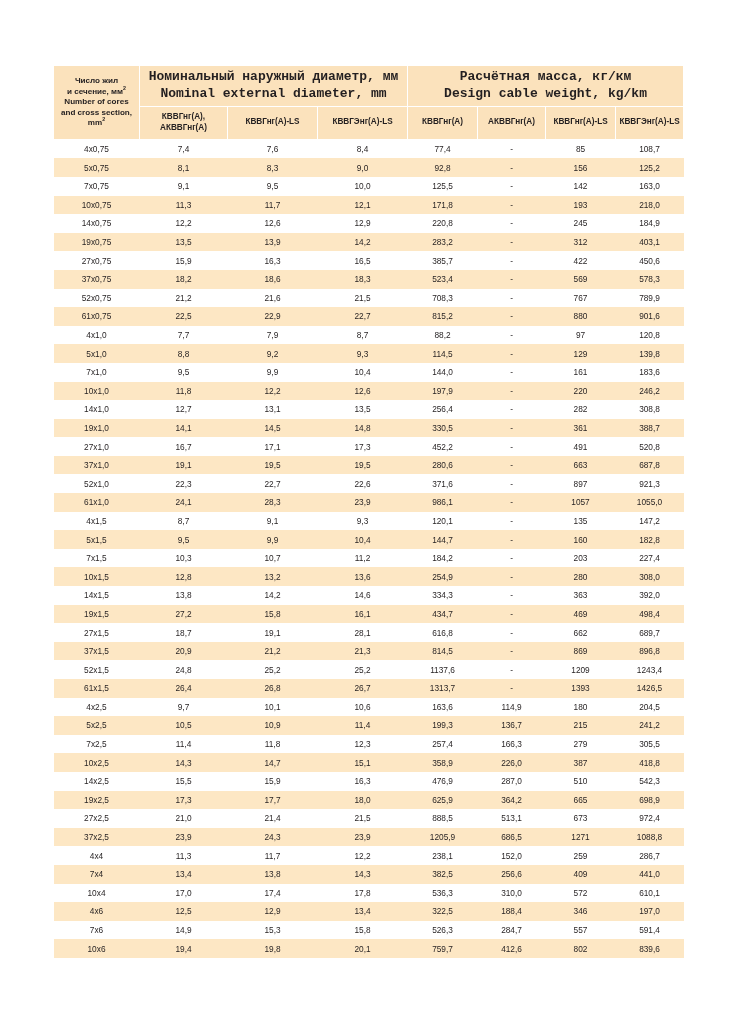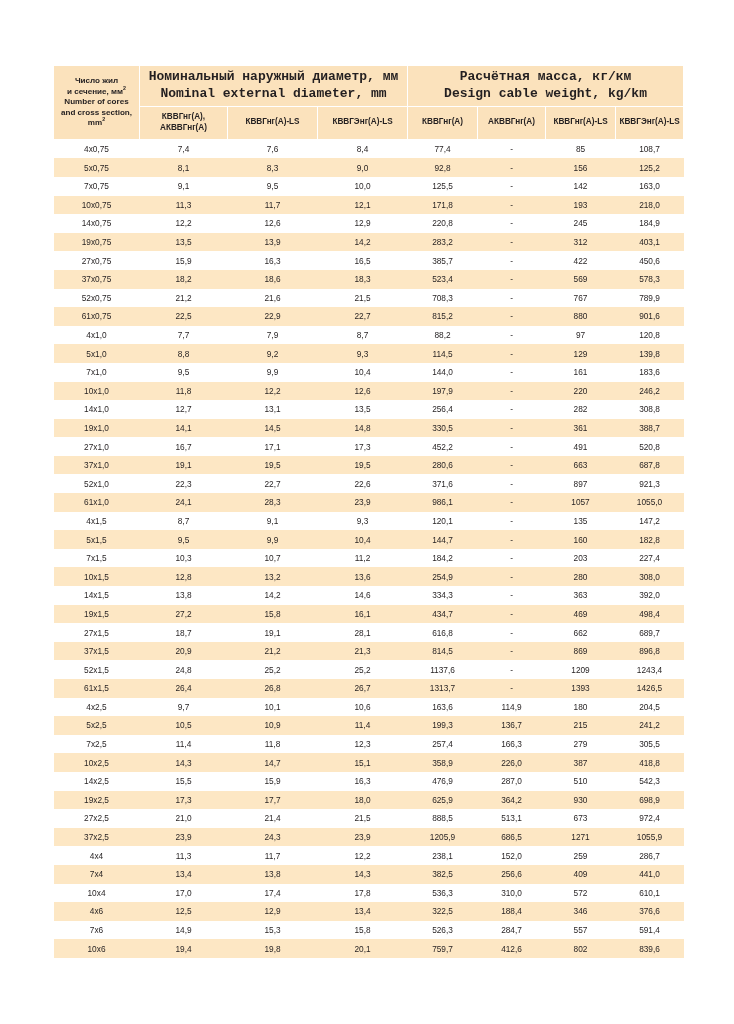--- a/index.html
+++ b/index.html
@@ -501,42 +501,42 @@
             <td>510</td>
             <td>542,3</td>
           </tr>
           <tr class="even">
             <td>19х2,5</td>
             <td>17,3</td>
             <td>17,7</td>
             <td>18,0</td>
             <td>625,9</td>
             <td>364,2</td>
-            <td>930</td>
+            <td>665</td>
             <td>698,9</td>
           </tr>
           <tr class="odd">
             <td>27х2,5</td>
             <td>21,0</td>
             <td>21,4</td>
             <td>21,5</td>
             <td>888,5</td>
             <td>513,1</td>
             <td>673</td>
             <td>972,4</td>
           </tr>
           <tr class="even">
             <td>37х2,5</td>
             <td>23,9</td>
             <td>24,3</td>
             <td>23,9</td>
             <td>1205,9</td>
             <td>686,5</td>
             <td>1271</td>
-            <td>1055,9</td>
+            <td>1088,8</td>
           </tr>
           <tr class="odd">
             <td>4х4</td>
             <td>11,3</td>
             <td>11,7</td>
             <td>12,2</td>
             <td>238,1</td>
             <td>152,0</td>
             <td>259</td>
             <td>286,7</td>
@@ -562,21 +562,21 @@
             <td>610,1</td>
           </tr>
           <tr class="even">
             <td>4х6</td>
             <td>12,5</td>
             <td>12,9</td>
             <td>13,4</td>
             <td>322,5</td>
             <td>188,4</td>
             <td>346</td>
-            <td>376,6</td>
+            <td>197,0</td>
           </tr>
           <tr class="odd">
             <td>7х6</td>
             <td>14,9</td>
             <td>15,3</td>
             <td>15,8</td>
             <td>526,3</td>
             <td>284,7</td>
             <td>557</td>
             <td>591,4</td>

